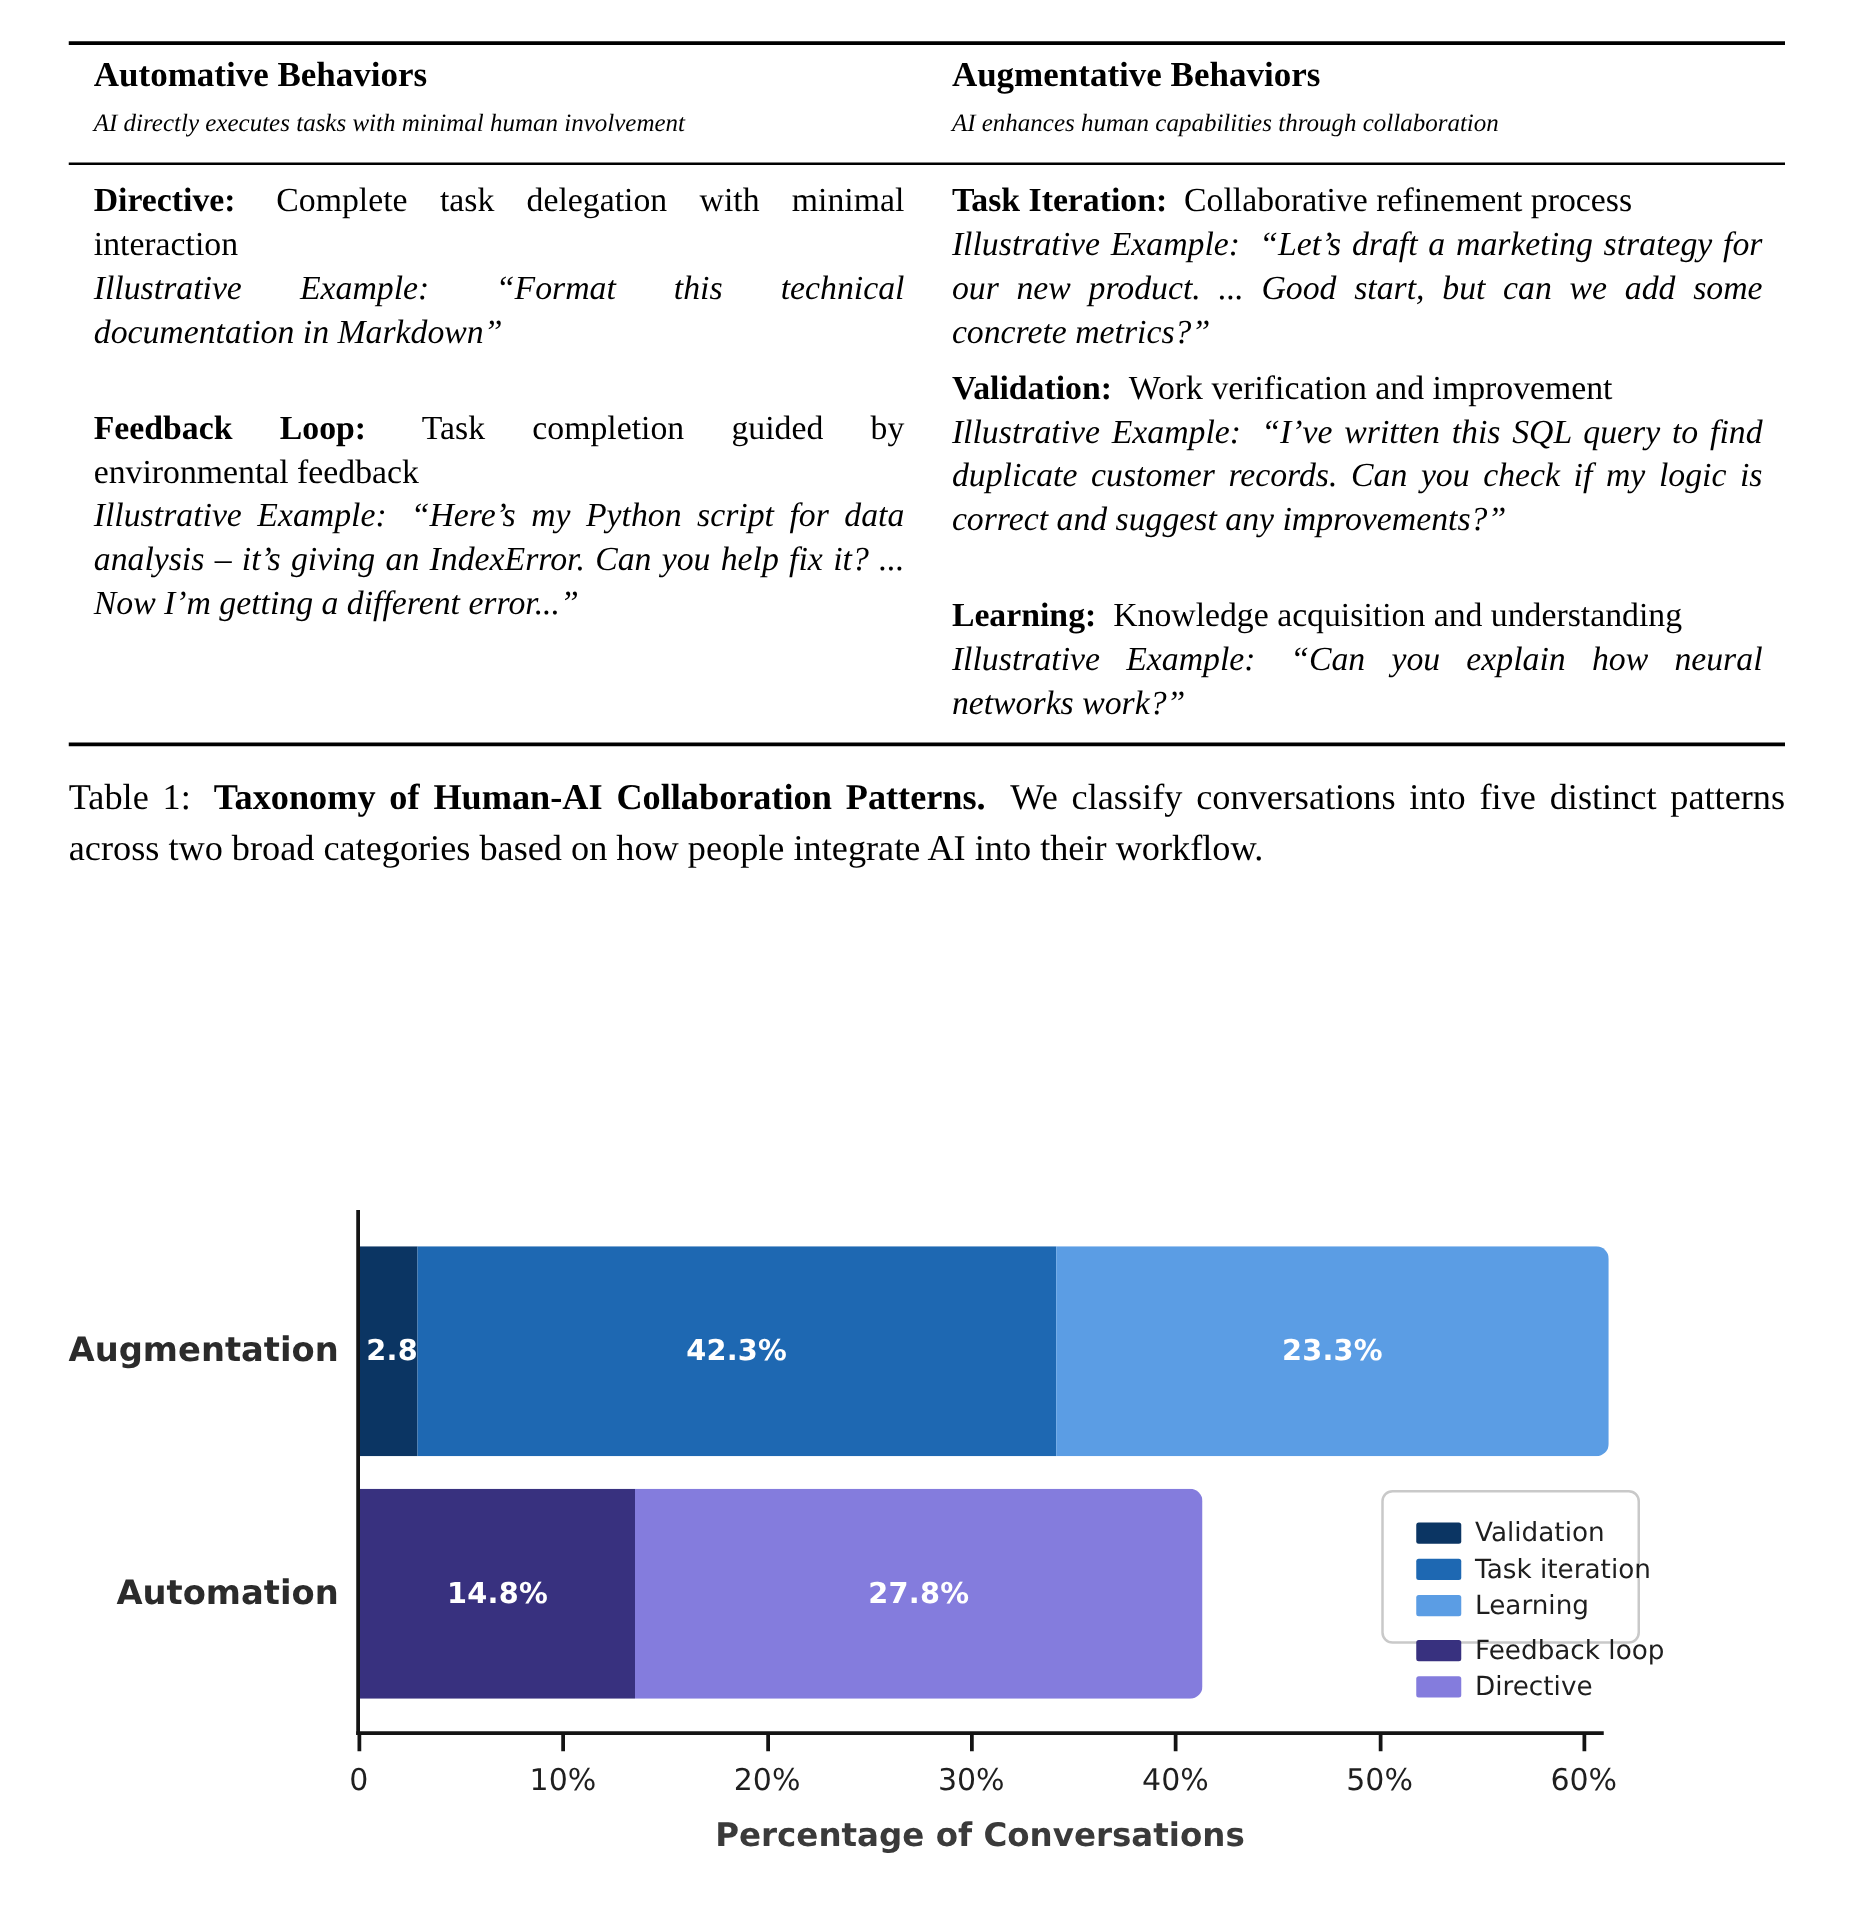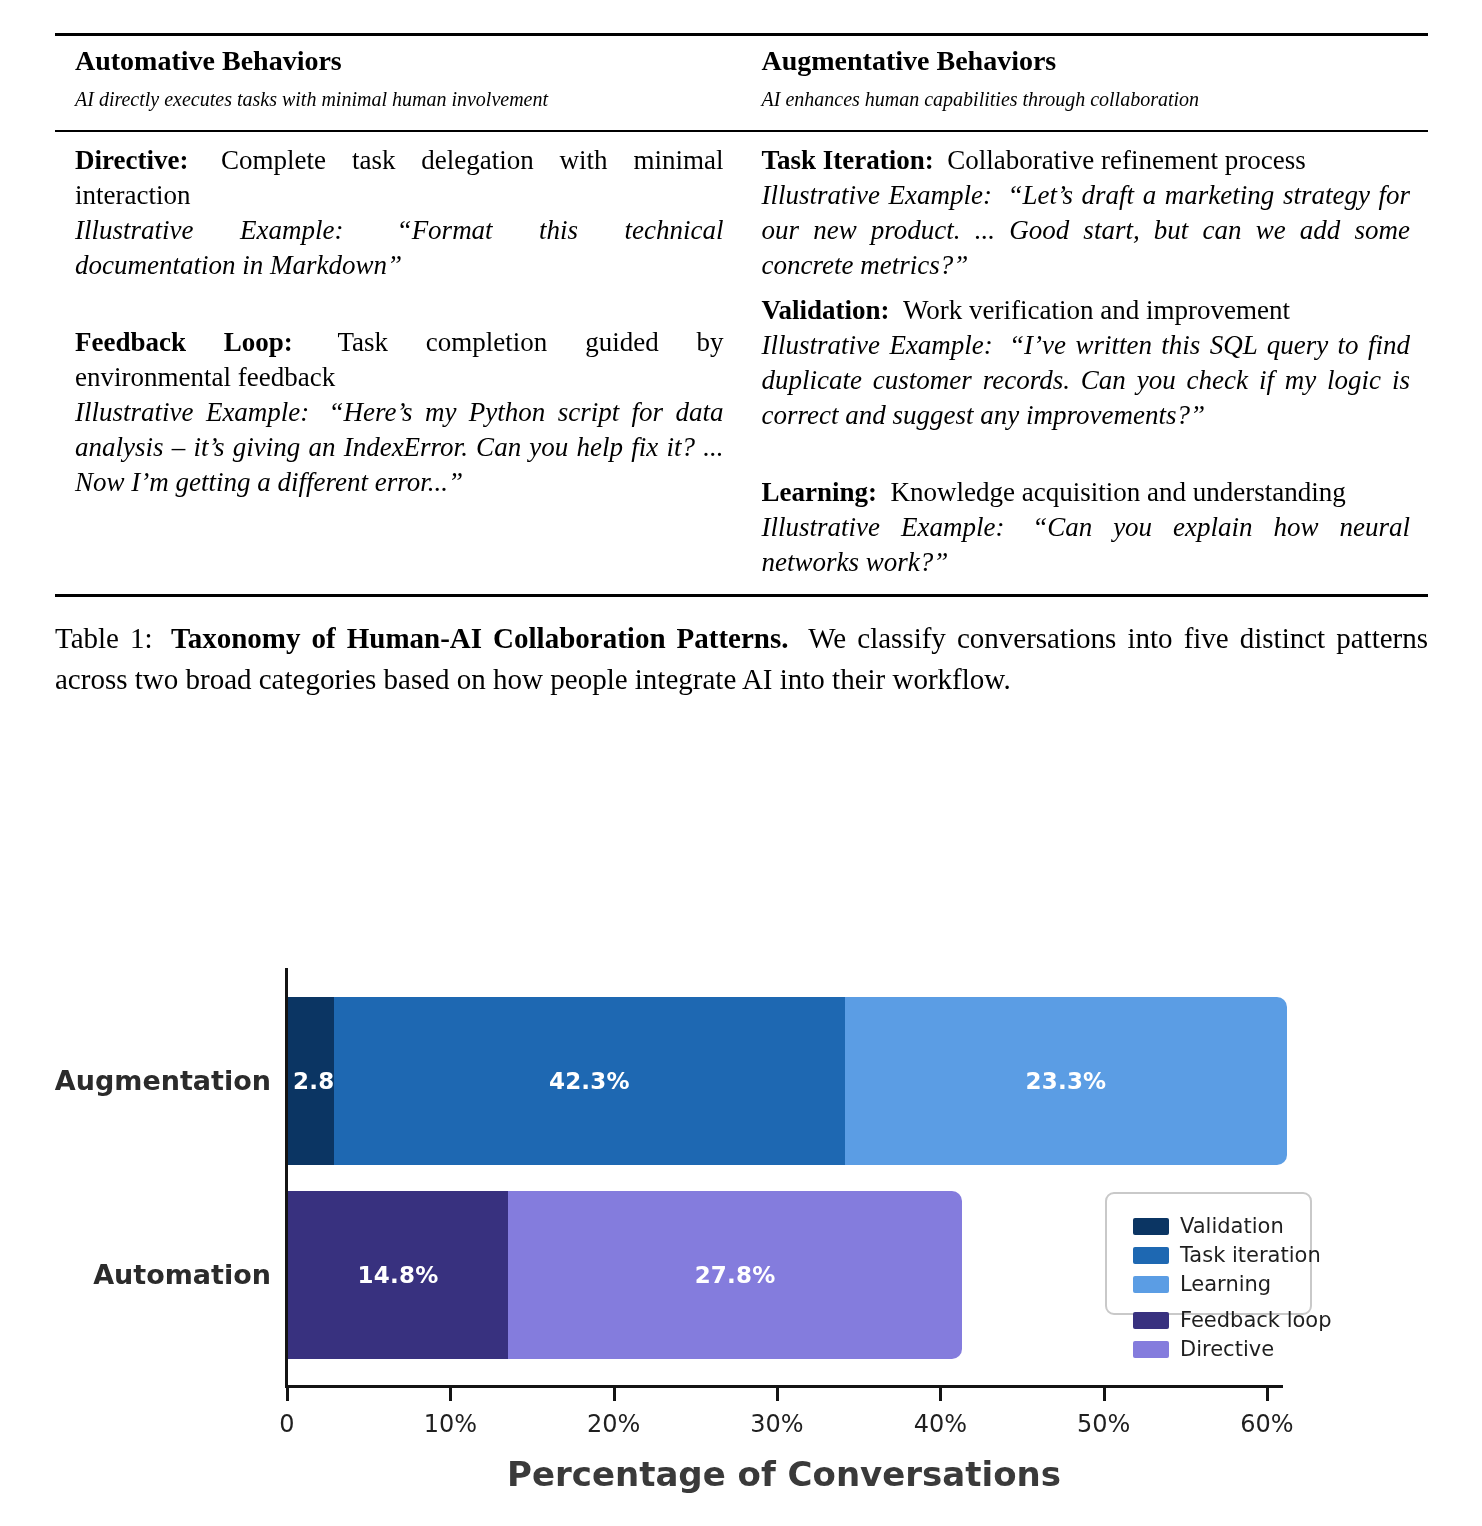--- a/index.html
+++ b/index.html
@@ -80,21 +80,21 @@
     position:absolute;left:1073px;top:237px;width:207px;height:123px;
     border:2px solid #c9c9c9;border-radius:9px;background:#fff;
     box-sizing:border-box;padding:20px 0 0 26px;margin-left:32px;
   }
   .legend-group{margin-bottom:12px;}
   .legend-row{display:flex;align-items:center;margin-bottom:5px;}
   .swatch{width:36px;height:17px;border-radius:2px;margin-right:11px;flex:none;}
   .legend-label{font-size:21px;color:#1e1e1e;white-space:nowrap;}
   .xlabel{
     position:absolute;left:285px;top:499px;width:998px;text-align:center;
-    font-size:34px;font-weight:700;color:#3a3a3a;
+    font-size:26px;font-weight:700;color:#3a3a3a;
   }
 </style>
 </head>
 <body>
 
 <div class="top-section">
   <div class="taxonomy-table">
     <div class="t-header">
       <div class="t-cell">
         <div class="t-title">Automative Behaviors</div>

